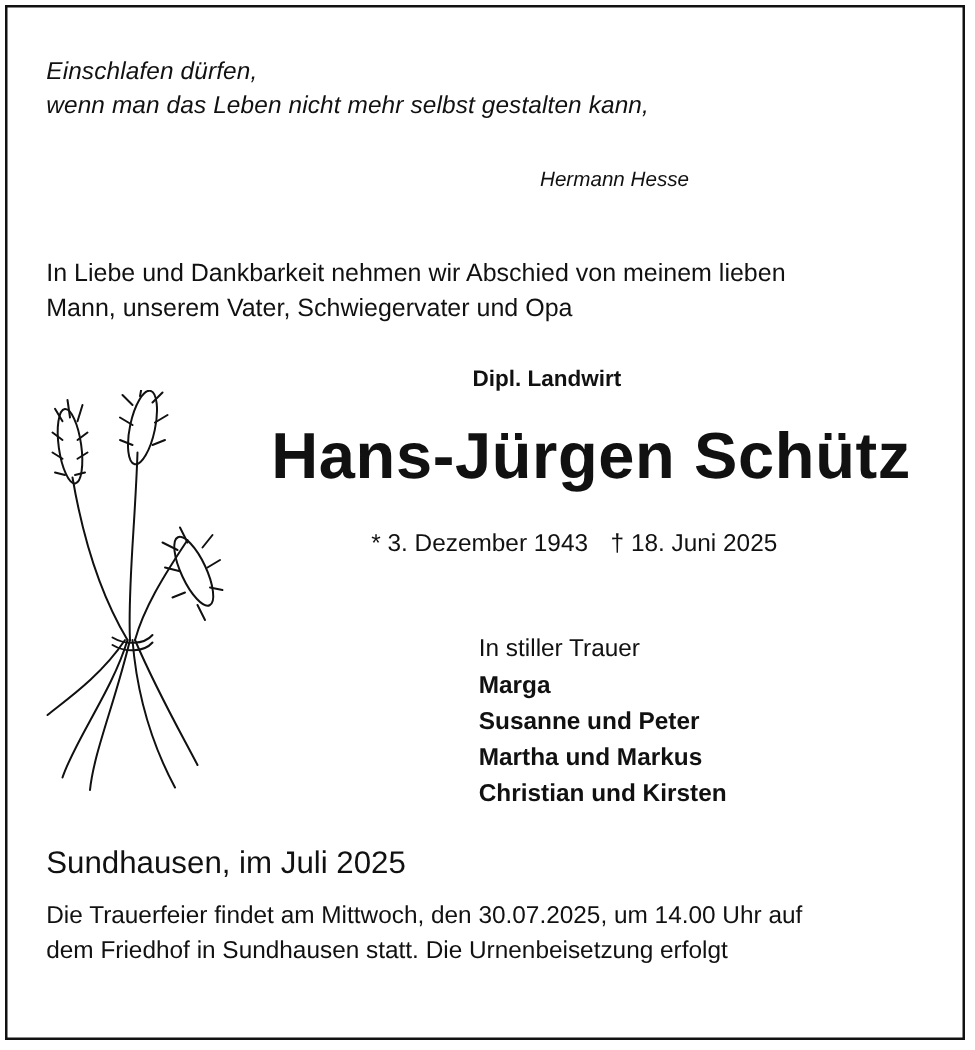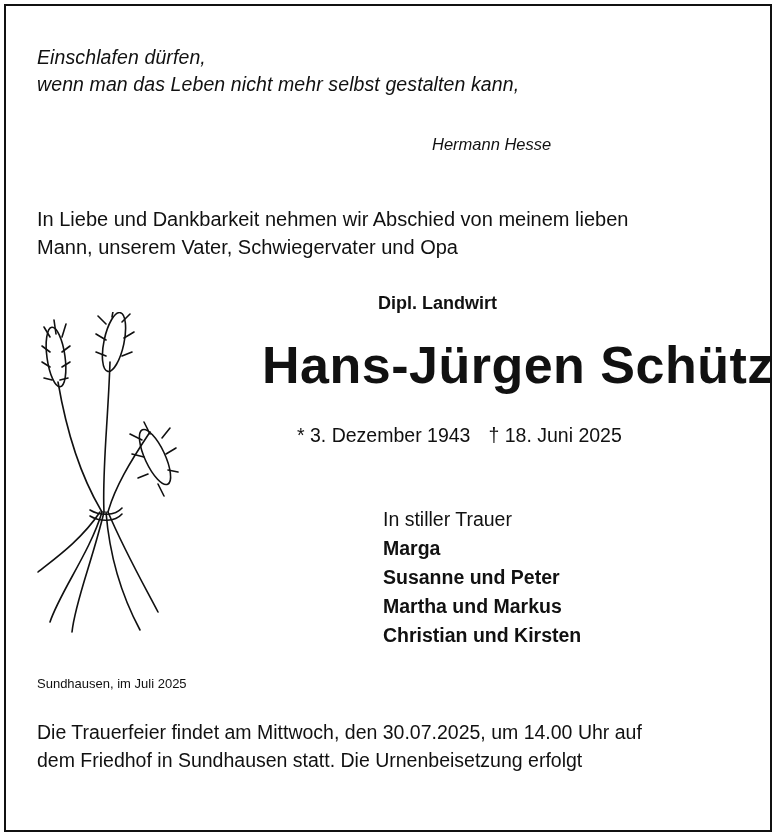--- a/index.html
+++ b/index.html
@@ -5,26 +5,26 @@
   html, body { margin:0; padding:0; background:#ffffff; }
   body { width:780px; height:840px; position:relative; overflow:hidden;
          font-family:"Liberation Sans","DejaVu Sans",sans-serif; color:#111; }
   .frame { position:absolute; left:4px; top:4px; width:768px; height:828px;
            border:2px solid #111; box-sizing:border-box; }
   .poem { position:absolute; left:37px; top:44px; font-style:italic;
           font-size:19.5px; line-height:26.5px; letter-spacing:0.1px; }
   .poem-author { position:absolute; left:432px; top:135px; font-style:italic; font-size:16.5px; }
   .intro { position:absolute; left:37px; top:205px; font-size:20px; line-height:28px; width:700px; }
   .title-label { position:absolute; left:378px; top:293px; font-weight:bold; font-size:18px; }
-  .name { position:absolute; left:217px; top:330px; font-weight:bold; font-size:52px; letter-spacing:0.5px; line-height:70px;margin-left:45px; }
+  .name { position:absolute; left:217px; top:330px; font-weight:bold; font-size:52px; letter-spacing:0.5px; line-height:70px; }
   .dates { position:absolute; left:297px; top:424px; font-size:19.5px; }
   .dates .sep { display:inline-block; width:18px; }
   .mourners { position:absolute; left:383px; top:505px; font-size:19.5px; line-height:29px; }
   .mourners .m { font-weight:bold; }
-  .place { position:absolute; left:37px; top:676px; font-size:13px; }
+  .place { position:absolute; left:37px; top:676px; font-size:25px; }
   .ceremony { position:absolute; left:37px; top:718px; font-size:19.5px; line-height:28px; width:700px; }
   .wheat { position:absolute; left:30px; top:312px; width:150px; height:330px; }
 </style>
 </head>
 <body>
 
 <div class="frame">
 
 </div>
 

